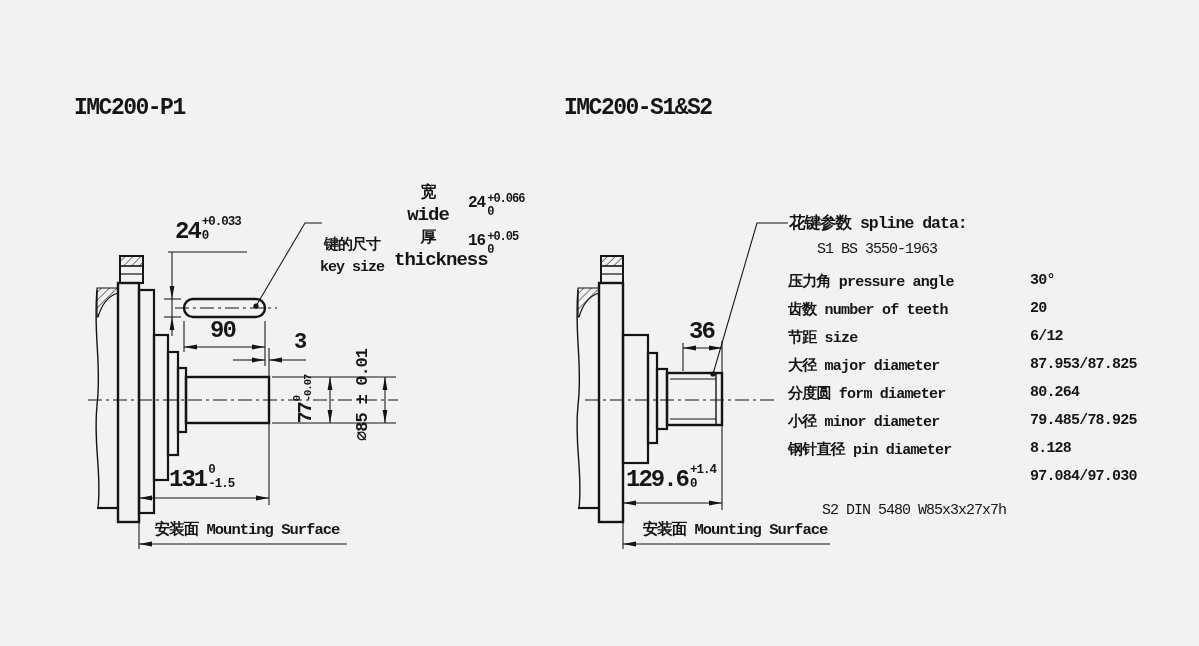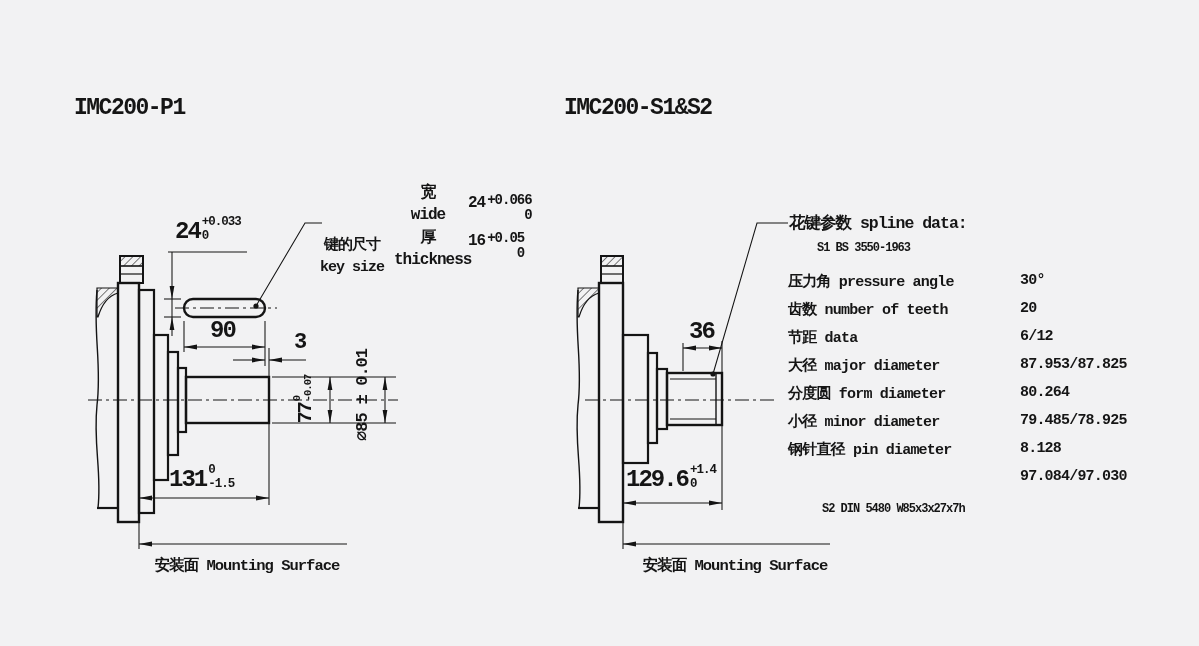--- a/index.html
+++ b/index.html
@@ -14,35 +14,35 @@
   .lbl{
     position:absolute;white-space:nowrap;color:#151515;
     font-family:"Liberation Mono","DejaVu Sans Mono",monospace;
   }
   .title{font-size:23px;font-weight:bold;letter-spacing:-1.5px;}
   .dim{display:inline-flex;align-items:flex-start;}
   .dim .val{font-size:24px;line-height:1.05;letter-spacing:-2px;font-weight:bold;}
   .dim .val-sm{font-size:16px;line-height:1.05;letter-spacing:-1px;font-weight:bold;}
   .dim .tol{display:flex;flex-direction:column;margin-left:2px;margin-top:-3px;
             font-size:12.5px;line-height:1.08;letter-spacing:-1px;font-weight:bold;}
-  .dim .tol-sm{font-size:14px;margin-top:-2px;text-align:right;}
+  .dim .tol-sm{font-size:12px;margin-top:-2px;}
   .num{font-size:24px;letter-spacing:-2px;font-weight:bold;}
   .rot{transform:translate(-50%,-50%) rotate(-90deg);transform-origin:center;}
   .rotdia{font-size:17px;letter-spacing:-1px;font-weight:bold;}
   .callout-2line{text-align:center;font-weight:bold;line-height:1.45;font-size:15px;letter-spacing:-1px;margin-top:29px;}
   .wt-col{text-align:center;font-weight:bold;letter-spacing:-1px;}
   .wt-col .cjk{font-size:16px;line-height:22px;}
-  .wt-col .en{font-size:16px;line-height:23px;}
-  .mount{font-size:15.5px;letter-spacing:-1px;font-weight:bold;text-align:center;width:196px;margin-top:36px;}
+  .wt-col .en{font-size:19px;line-height:23px;}
+  .mount{font-size:15.5px;letter-spacing:-1px;font-weight:bold;text-align:center;width:196px;}
   .spline-callout{font-size:16.5px;letter-spacing:-1px;font-weight:bold;}
-  .std{font-size:12px;letter-spacing:-1px;font-weight:bold;text-align:right;}
+  .std{font-size:15px;letter-spacing:-1px;font-weight:normal;text-align:right;}
   .trow{position:absolute;left:788px;width:370px;height:20px;font-size:15px;
         letter-spacing:-0.8px;font-weight:bold;}
   .trow .tlabel{position:absolute;left:0;top:0;white-space:nowrap;}
-  .trow .tvalue{position:absolute;left:232px;top:0;white-space:nowrap;}
+  .trow .tvalue{position:absolute;left:242px;top:0;white-space:nowrap;}
 </style>
 </head>
 <body>
 
 <div id="stage">
 
 <svg width="1199" height="646" viewBox="0 0 1199 646">
   <defs>
     <pattern id="h45" patternUnits="userSpaceOnUse" width="5.5" height="5.5" patternTransform="rotate(45)">
       <line x1="0" y1="0" x2="0" y2="5.5" stroke="#141414" stroke-width="1.1"></line>
@@ -234,21 +234,21 @@
 
 <div class="trow" style="top:272px">
   <span class="tlabel">压力角 pressure angle</span>
   <span class="tvalue">30°</span>
 </div>
 <div class="trow" style="top:300px">
   <span class="tlabel">齿数 number of teeth</span>
   <span class="tvalue">20</span>
 </div>
 <div class="trow" style="top:328px">
-  <span class="tlabel">节距 data</span>
+  <span class="tlabel">节距 size</span>
   <span class="tvalue">6/12</span>
 </div>
 <div class="trow" style="top:356px">
   <span class="tlabel">大径 major diameter</span>
   <span class="tvalue">87.953/87.825</span>
 </div>
 <div class="trow" style="top:384px">
   <span class="tlabel">分度圆 form diameter</span>
   <span class="tvalue">80.264</span>
 </div>

